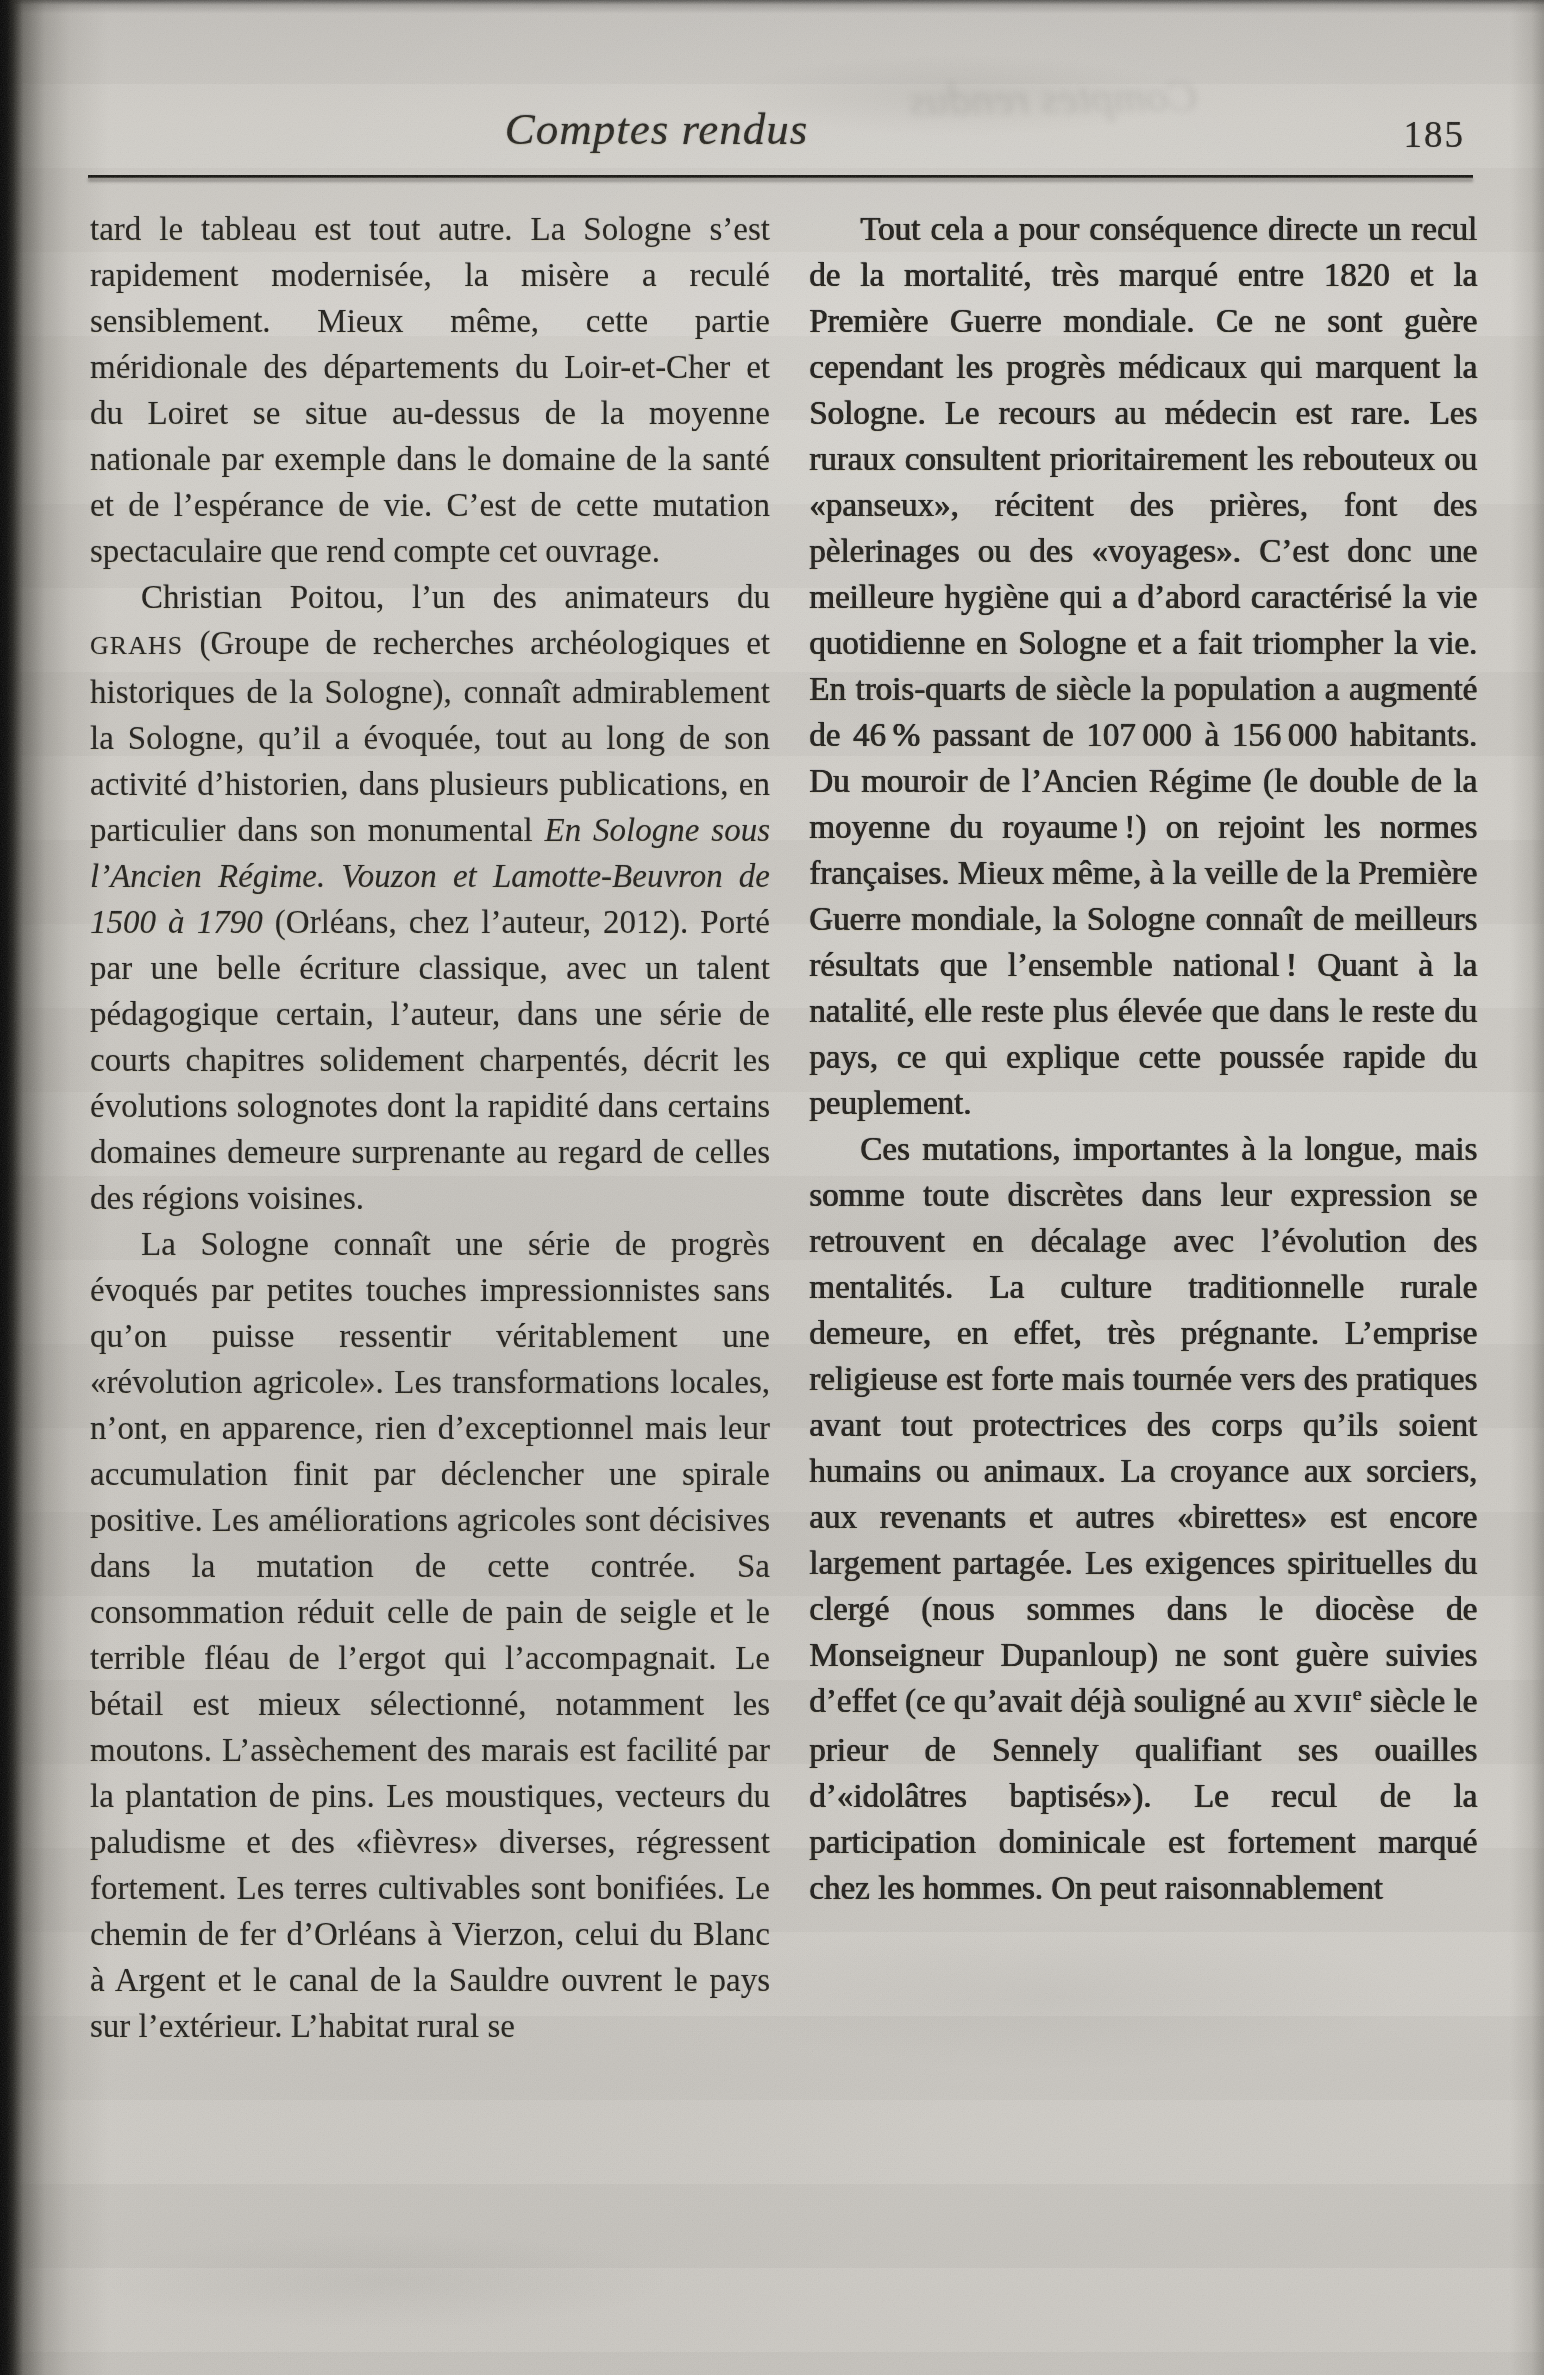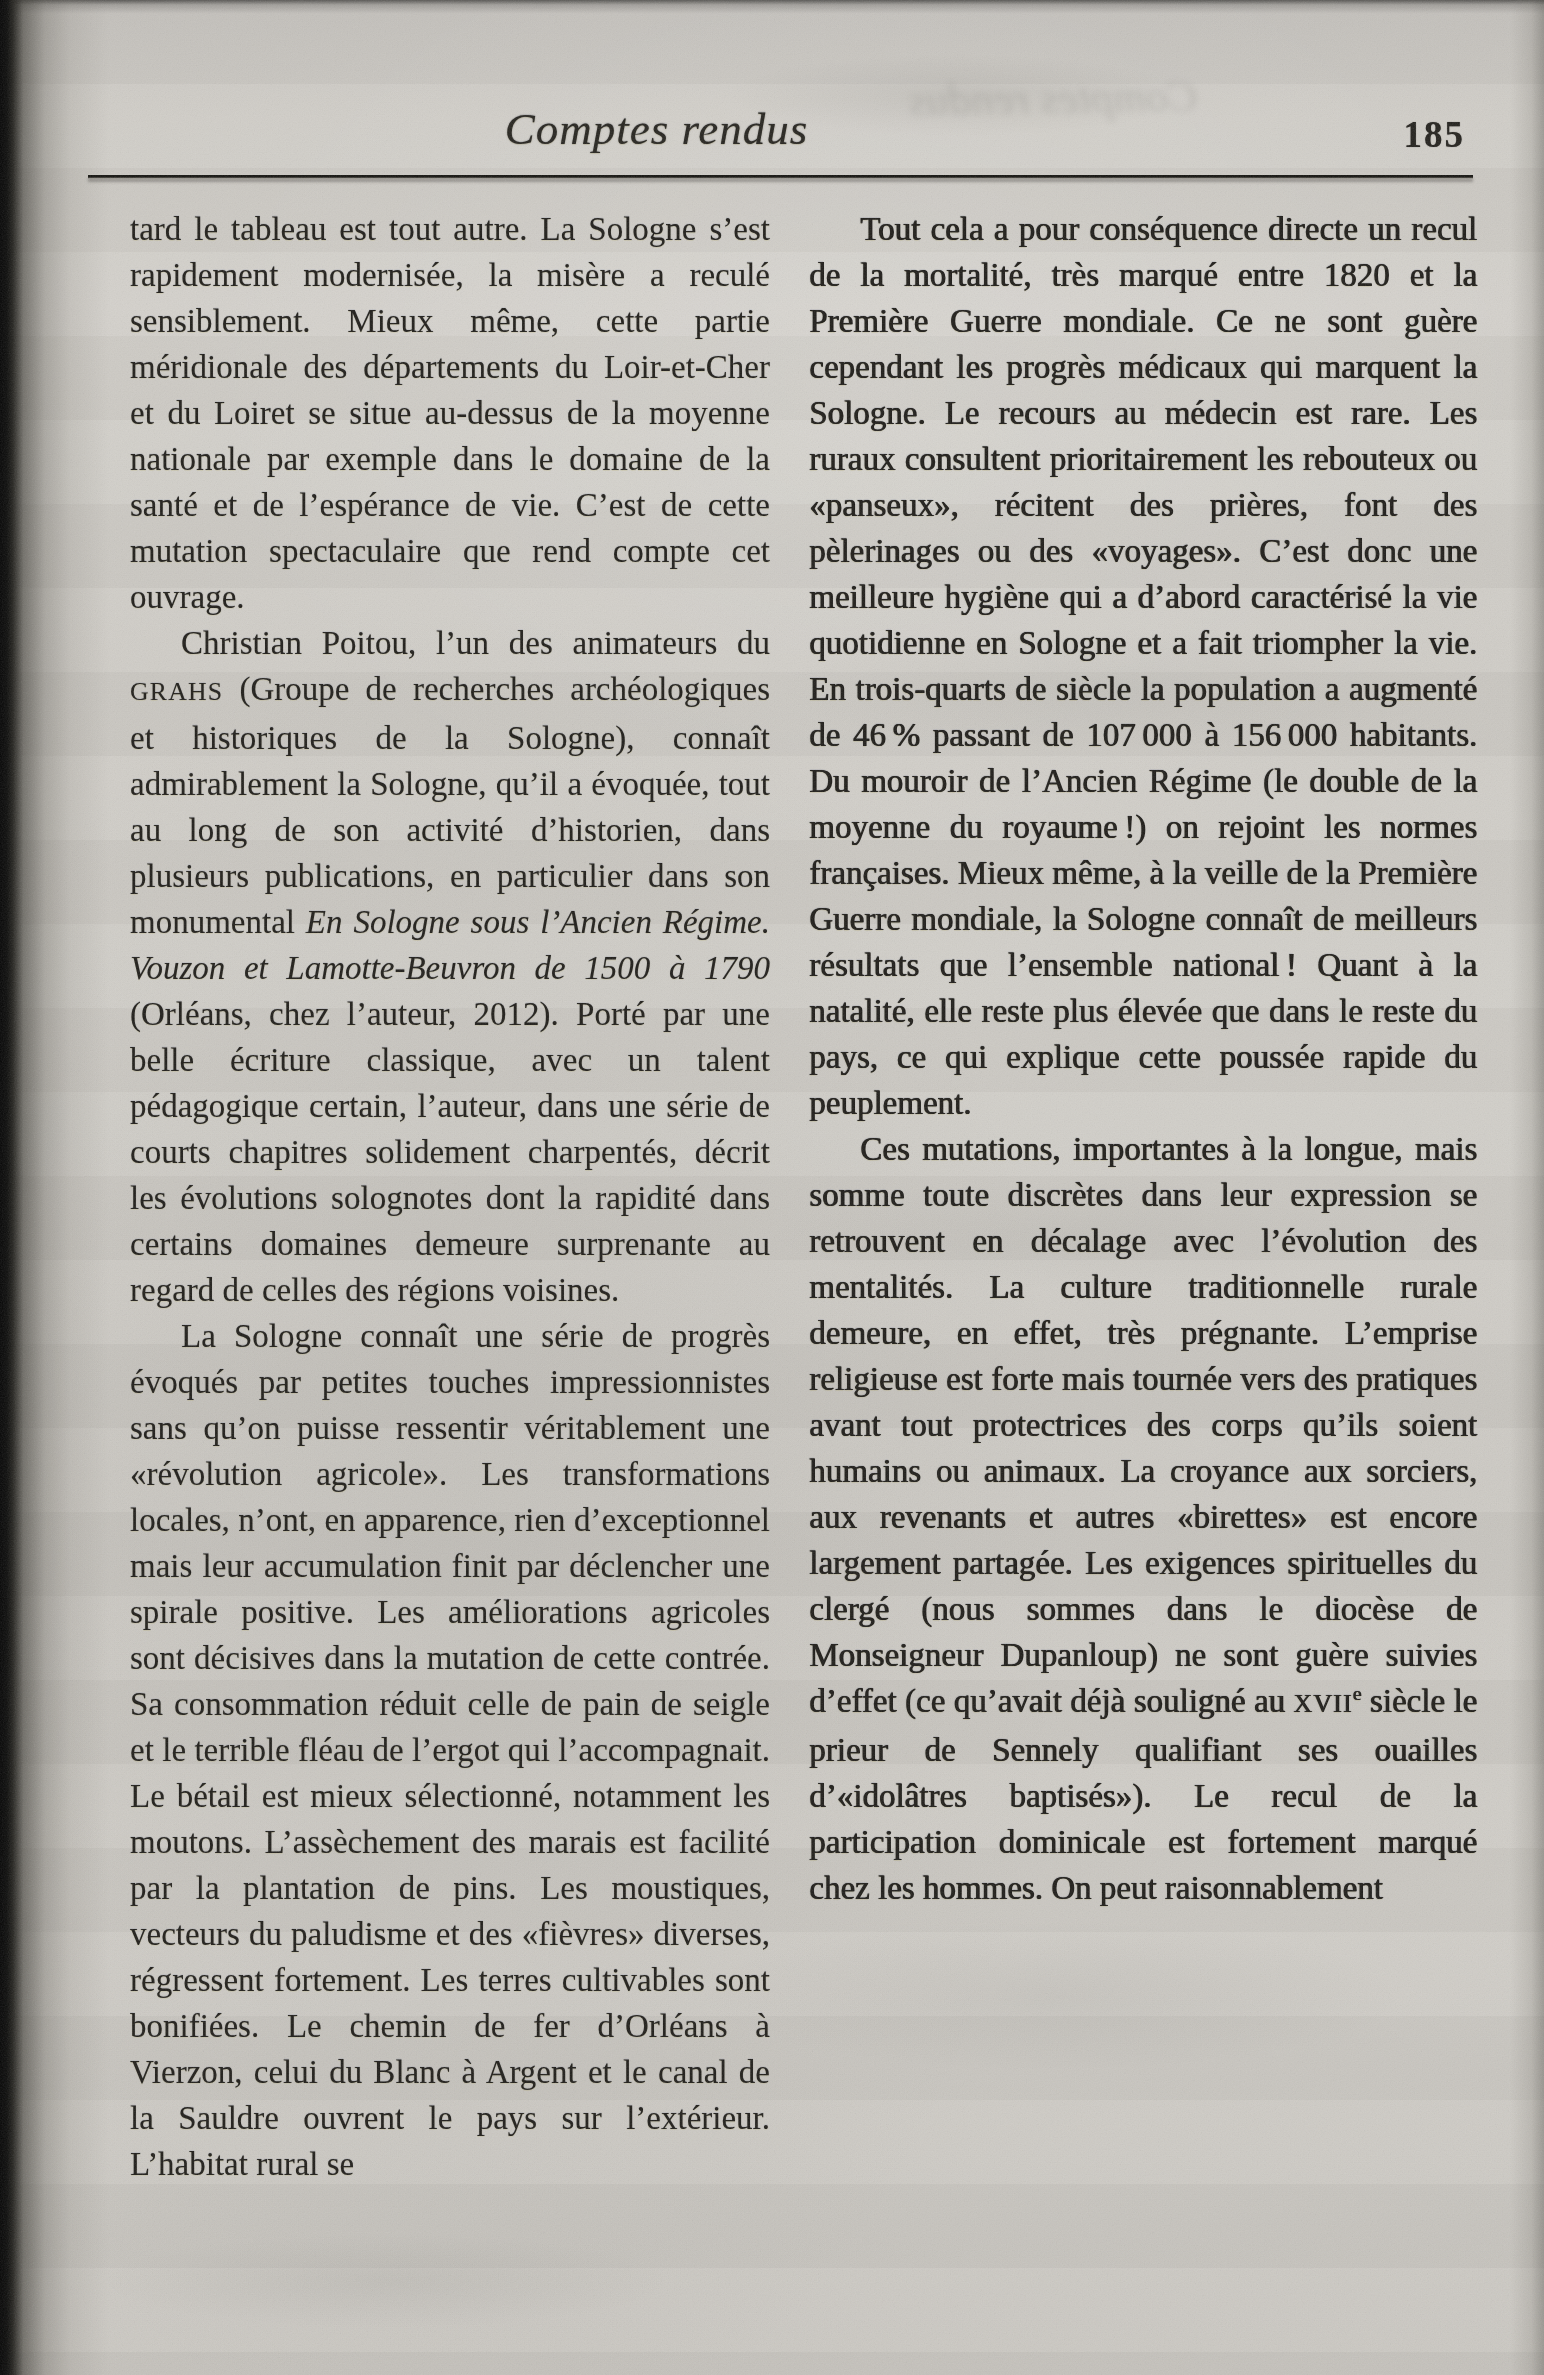--- a/index.html
+++ b/index.html
@@ -37,21 +37,21 @@
     text-shadow:0 0 1.5px rgba(35,33,28,.55),0 1.4px 0 rgba(200,186,96,.16),0 -1px 0 rgba(120,136,185,.12);
   }
   .ghost{
     position:absolute;top:72px;left:595px;width:917px;text-align:center;
     transform:scaleX(-1) rotate(1deg);
     font-style:italic;font-size:45px;color:#55534e;
     filter:blur(3.9px);opacity:.17;pointer-events:none;
   }
   .page-number{
     position:absolute;top:113px;right:80px;
-    font-size:37px;font-weight:bold;color:#23211d;letter-spacing:2px;
+    font-size:37px;font-weight:normal;color:#23211d;letter-spacing:2px;
     text-shadow:0 0 1px rgba(30,28,24,.6);
   }
   .rule{
     position:absolute;top:175px;left:88px;width:1385px;height:3.9px;
     background:linear-gradient(180deg,#14130f 0 2px,#3c3a34 2px 2.9px,rgba(125,122,114,.65) 2.9px 3.9px);
     box-shadow:0 2.9px 2.9px rgba(45,44,40,.35);
   }
 
   .columns{
     position:absolute;left:90px;top:206px;width:1387px;
@@ -60,21 +60,20 @@
   .col{
     font-size:33px;line-height:46px;color:#1f1d19;
     text-align:justify;
   }
   .col.left{width:680px;}
   .col.right{width:668px;}
   .col p{margin:0;}
   .col p.indent{text-indent:51px;}
   .col.left p{
     text-shadow:0 1.3px 0 rgba(202,188,98,.17),0 -1px 0 rgba(122,138,188,.12),0 0 1px rgba(25,23,20,.30);
-    margin-left:40px;
   }
   .col.right p{
     text-shadow:0.8px 0 0 rgba(20,18,15,.95),0 1.3px 0 rgba(202,188,98,.17),0 -1px 0 rgba(122,138,188,.13),0 0 1.2px rgba(20,18,15,.40);
   }
   .it{font-style:italic;}
   .sc{font-size:.78em;letter-spacing:1.2px;}
   sup{font-size:.6em;line-height:0;}
 </style>
 </head>
 <body>

